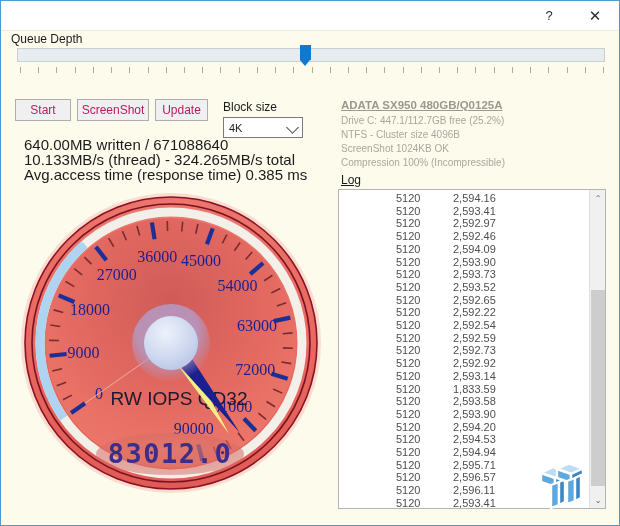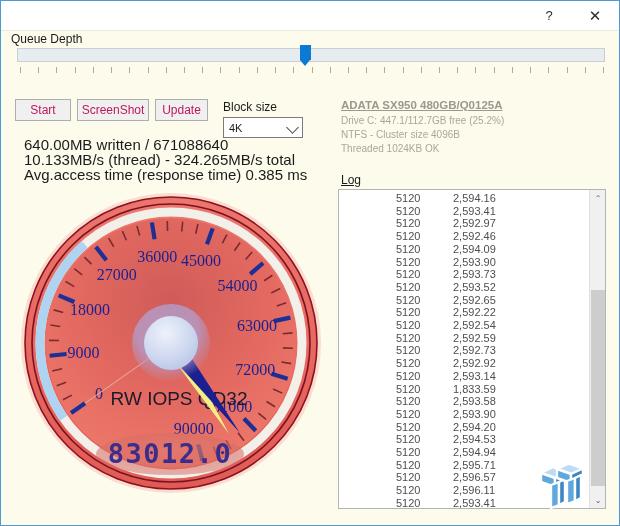--- a/index.html
+++ b/index.html
@@ -260,21 +260,22 @@
   <div class="stats">
     <div>640.00MB written / 671088640</div>
     <div>10.133MB/s (thread) - 324.265MB/s total</div>
     <div>Avg.access time (response time) 0.385 ms</div>
   </div>
 
   <div class="driveinfo">
     <div class="drive-model">ADATA SX950 480GB/Q0125A</div>
     <div class="drive-line">Drive C: 447.1/112.7GB free (25.2%)</div>
     <div class="drive-line">NTFS - Cluster size 4096B</div>
-    <div class="drive-line">Threaded 1024KB OK</div>
+    <div class="drive-line">ScreenShot 1024KB OK</div>
+    <div class="drive-line">Compression 100% (Incompressible)</div>
   </div>
 
   <div class="log-label">Log</div>
   <div class="log-box">
     <div class="log-list" id="log-list">
         <div class="log-row">
           <span class="log-col-a">5120</span>
           <span class="log-col-b">2,594.16</span>
         </div>
         <div class="log-row">

